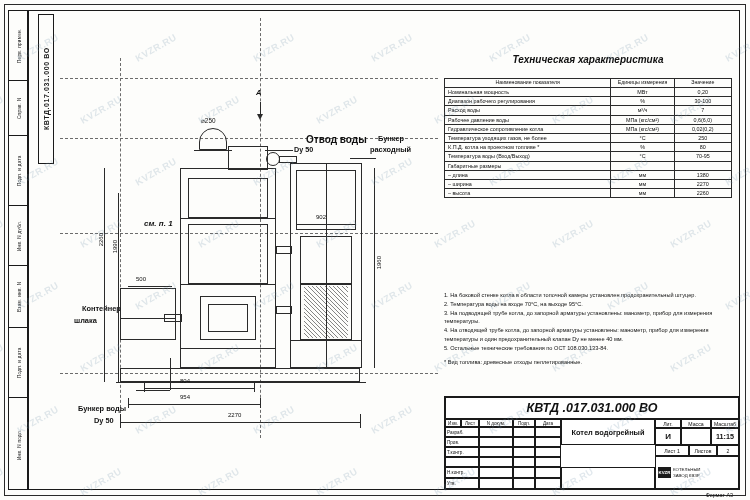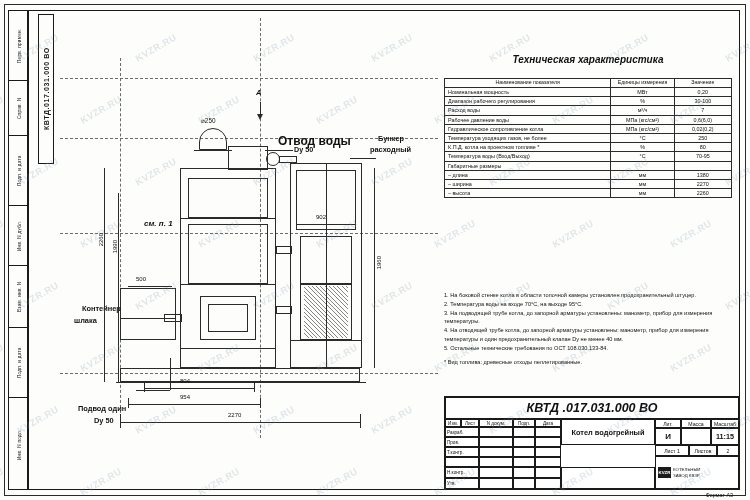--- a/index.html
+++ b/index.html
@@ -174,21 +174,21 @@
     <div class="dash-v" style="left:60px;top:40px;height:360px;"></div>
 
     <div class="lbl-b" style="left:196px;top:70px;font-style:italic;">А</div>
     <div class="ln v" style="left:200px;top:84px;height:14px;"></div>
     <div style="position:absolute;left:197px;top:96px;width:0;height:0;border-left:3px solid transparent;border-right:3px solid transparent;border-top:6px solid #2a2a2a;"></div>
 
     <div class="box" style="left:139px;top:110px;width:28px;height:22px;border-radius:14px 14px 0 0;"></div>
     <div class="ln h" style="left:134px;top:132px;width:38px;"></div>
     <div class="lbl" style="left:141px;top:99px;">⌀250</div>
 
-    <div class="lbl-b" style="left:218px;top:116px;font-size:12px;">Отвод воды</div>
+    <div class="lbl-b" style="left:246px;top:116px;font-size:10px;">Отвод воды</div>
     <div class="lbl-b" style="left:234px;top:127px;font-size:7.2px;">Dу 50</div>
     <div class="ln h" style="left:205px;top:132px;width:28px;"></div>
 
     <div class="lbl-b" style="left:318px;top:116px;font-size:7.4px;">Бункер</div>
     <div class="lbl-b" style="left:310px;top:127px;font-size:7.4px;">расходный</div>
     <div class="ln h" style="left:290px;top:140px;width:26px;"></div>
 
     <div class="box" style="left:120px;top:150px;width:96px;height:200px;"></div>
     <div class="box" style="left:128px;top:160px;width:80px;height:40px;"></div>
     <div class="box" style="left:128px;top:206px;width:80px;height:60px;"></div>
@@ -213,21 +213,21 @@
     <div class="box" style="left:240px;top:218px;width:52px;height:48px;"></div>
     <div class="hatch" style="left:244px;top:268px;width:44px;height:52px;opacity:.65;"></div>
     <div class="box" style="left:240px;top:266px;width:52px;height:56px;"></div>
     <div class="ln h" style="left:230px;top:322px;width:72px;"></div>
     <div class="ln v" style="left:266px;top:145px;height:205px;"></div>
 
     <div class="box" style="left:216px;top:228px;width:16px;height:8px;"></div>
     <div class="box" style="left:216px;top:288px;width:16px;height:8px;"></div>
     <div class="box" style="left:104px;top:296px;width:18px;height:8px;"></div>
 
-    <div class="lbl-b" style="left:18px;top:386px;font-size:7.4px;">Подвод один</div>
+    <div class="lbl-b" style="left:18px;top:386px;font-size:7.4px;">Бункер воды</div>
     <div class="lbl-b" style="left:34px;top:398px;font-size:7.4px;">Dу 50</div>
     <div class="ln h" style="left:76px;top:372px;width:34px;"></div>
     <div class="ln v" style="left:110px;top:340px;height:32px;"></div>
 
     <div class="lbl-b" style="left:6px;top:286px;font-size:7.4px;margin-left:16px;">Контейнер</div>
     <div class="lbl-b" style="left:14px;top:298px;font-size:7.4px;">шлака</div>
 
     <div class="lbl-b" style="left:84px;top:201px;font-size:8px;font-style:italic;">см. п. 1</div>
 
     <div class="ln h" style="left:60px;top:404px;width:240px;"></div>

